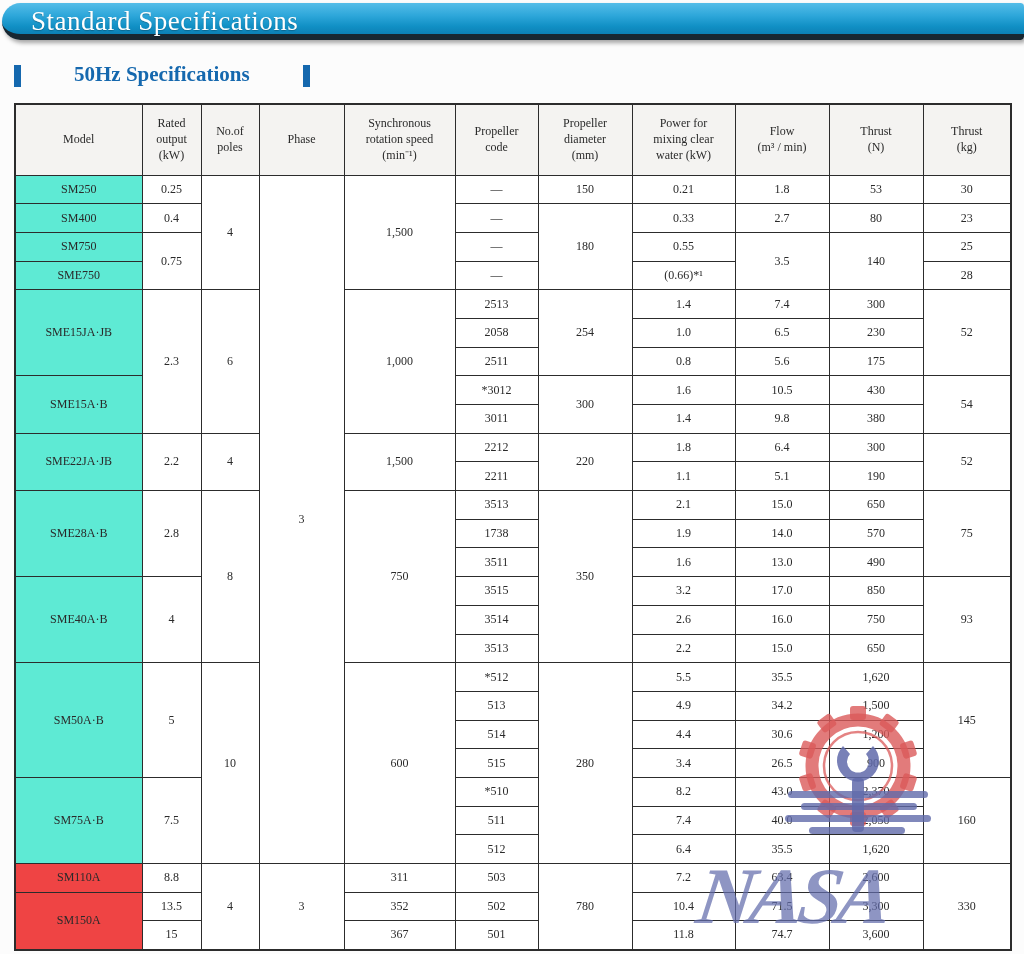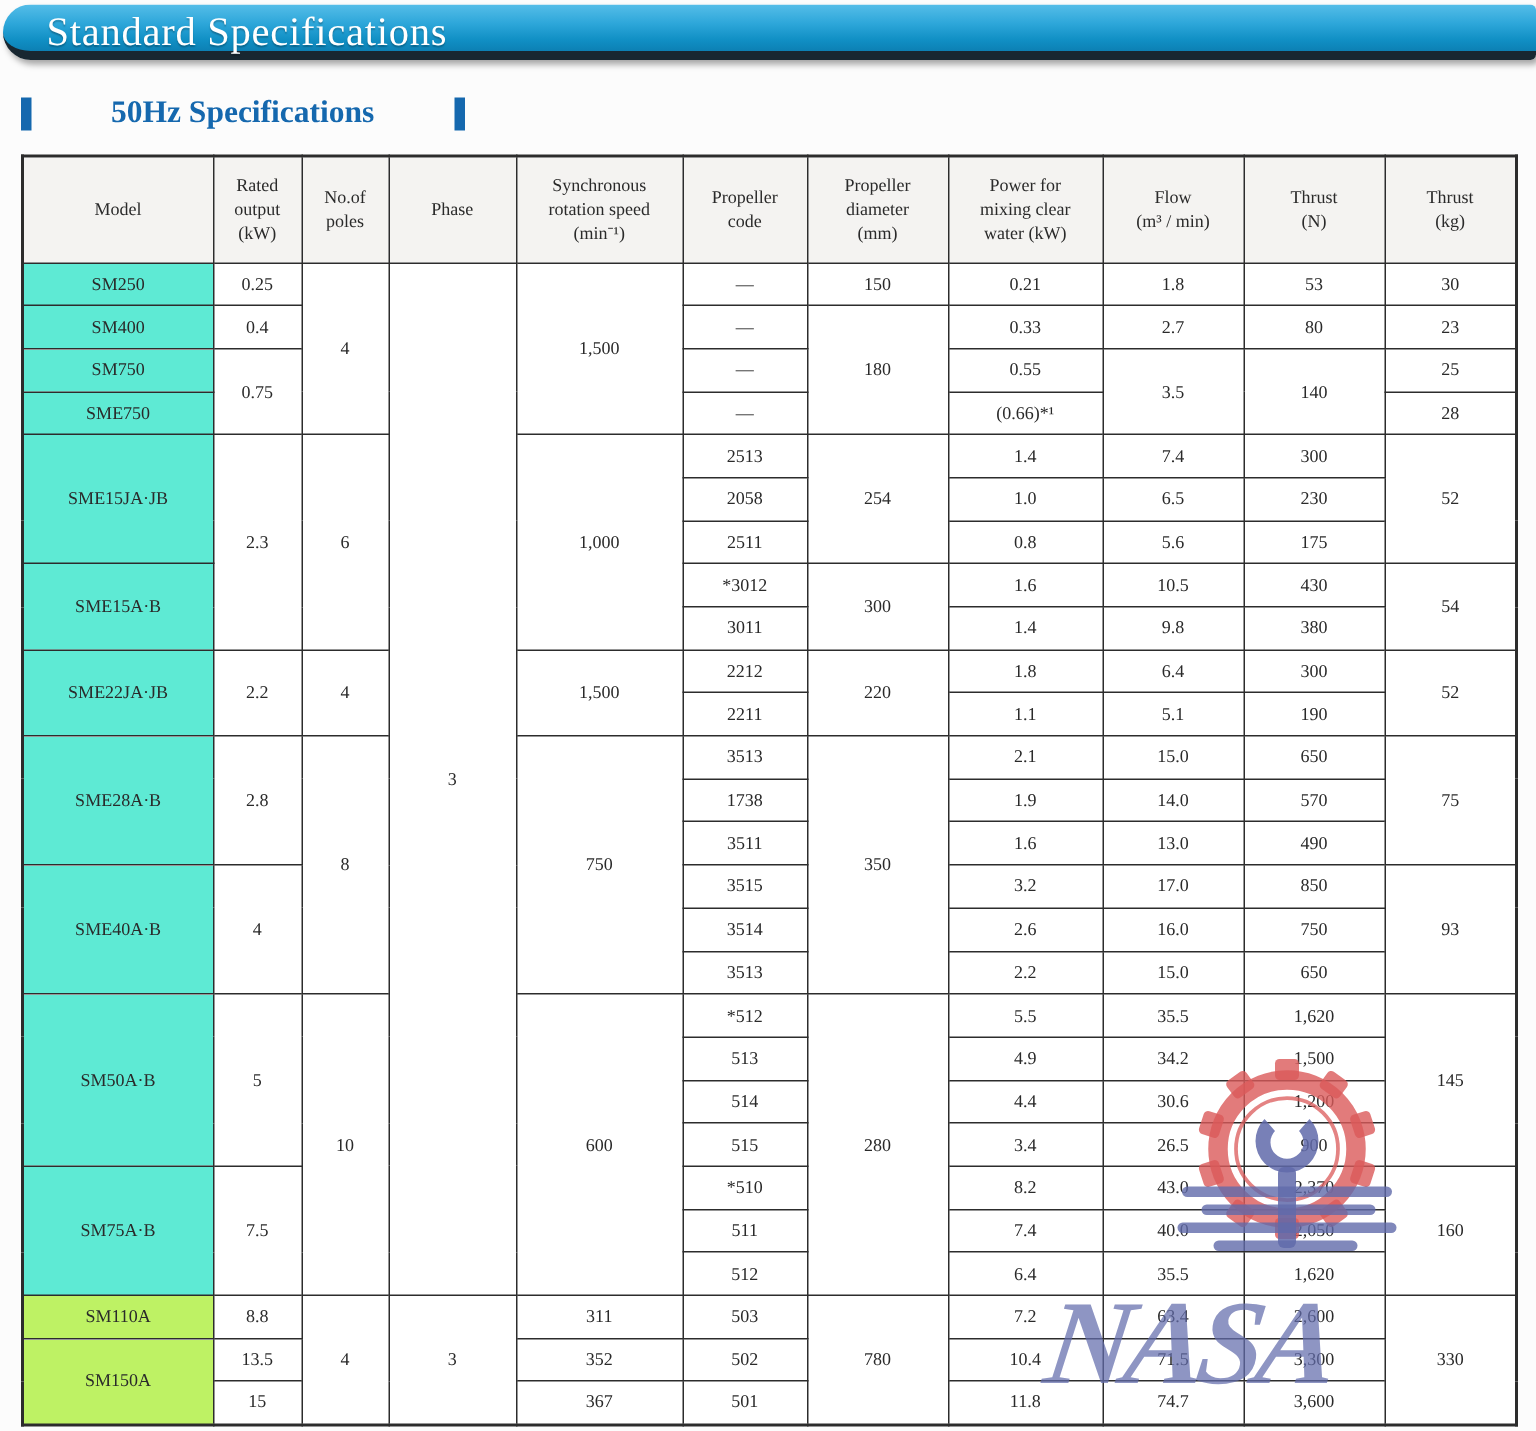--- a/index.html
+++ b/index.html
@@ -36,21 +36,21 @@
   table.spec th, table.spec td {
     border:1px solid #2c2c2c; text-align:center; vertical-align:middle;
     padding:0; overflow:hidden;
   }
   table.spec th {
     height:71px; background:#f4f3f1; font-weight:normal;
     white-space:pre-line; line-height:1.3; font-size:12px;
   }
   table.spec td { height:28.7px; background:#ffffff; }
   table.spec td.col-model.blue { background:#5eead4; }
-  table.spec td.col-model.grey { background:#bef264; }
+  table.spec td.col-model.grey { background:#ef4444; }
 
   
   .watermark { position:absolute; pointer-events:none; }
   .wm-logo { left:782px; top:698px; width:152px; height:145px; }
   .wm-nasa {
     left:698px; top:856px; width:326px;
     font-size:80px; font-weight:800; font-style:italic;
     letter-spacing:-5px; line-height:1;
     color:rgba(98,108,172,0.72);
     transform:skewX(-8deg);

